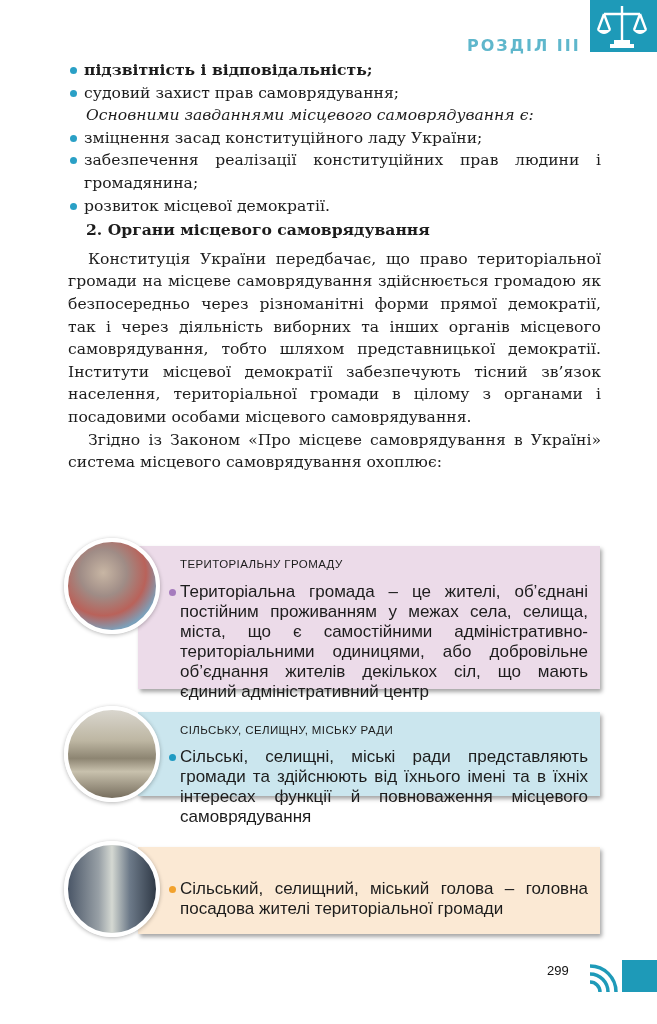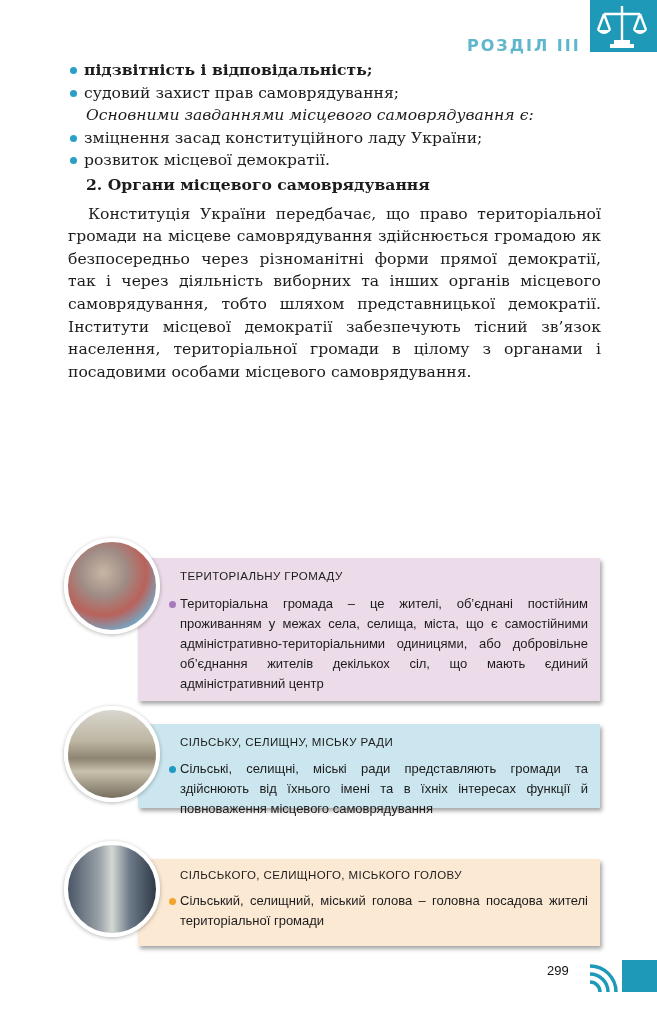--- a/index.html
+++ b/index.html
@@ -20,24 +20,24 @@
   .bullet::before {
     content: ""; position: absolute; left: 2px; top: 8px; width: 7px; height: 7px; border-radius: 50%; background: #2aa0c6;
   }
   .bold { font-weight: bold; }
   .italic { font-style: italic; padding-left: 18px; }
   .justify { text-align: justify; }
   .section-title { font-weight: bold; margin-top: 2px; padding-left: 18px; }
   .para { text-indent: 20px; text-align: justify; }
   .box {
     position: absolute; left: 138px; width: 462px; box-shadow: 2px 3px 4px rgba(0,0,0,0.35);
-    font-family: "Liberation Sans", "DejaVu Sans", sans-serif; color: #1c1c1c; margin-top: 12px;
+    font-family: "Liberation Sans", "DejaVu Sans", sans-serif; color: #1c1c1c;
   }
   .box-title { position: absolute; left: 42px; font-size: 11.5px; letter-spacing: 0.4px; text-transform: uppercase; }
-  .box-text { position: absolute; left: 42px; right: 12px; font-size: 13px; line-height: 20px; text-align: justify; }
+  .box-text { position: absolute; left: 42px; right: 12px; font-size: 17px; line-height: 20px; text-align: justify; }
   .box-text::before {
     content: ""; position: absolute; left: -11px; top: 7px; width: 7px; height: 7px; border-radius: 50%;
   }
   .box1 { top: 546px; height: 143px; background: #ecdbe9; }
   .box1 .box-text::before { background: #a57bbd; }
   .box2 { top: 712px; height: 84px; background: #cbe6ee; }
   .box2 .box-text::before { background: #1f9ac2; }
   .box3 { top: 847px; height: 87px; background: #fbe9d4; }
   .box3 .box-text::before { background: #f2a22d; }
   .photo {
@@ -70,39 +70,40 @@
     <rect x="18" y="38" width="16" height="4" fill="#ffffff"></rect>
     <rect x="14" y="42" width="24" height="4" fill="#ffffff"></rect>
   </svg>
 </div>
 
 <div class="content">
   <div class="bullet bold">підзвітність і відповідальність;</div>
   <div class="bullet">судовий захист прав самоврядування;</div>
   <div class="italic">Основними завданнями місцевого самоврядування є:</div>
   <div class="bullet justify">зміцнення засад конституційного ладу України;</div>
+  <div class="bullet justify">забезпечення реалізації конституційних прав людини і громадянина;</div>
   <div class="bullet justify">розвиток місцевої демократії.</div>
   <div class="section-title">2. Органи місцевого самоврядування</div>
   <div class="para" style="margin-top:6px;">Конституція України передбачає, що право територіальної громади на місцеве самоврядування здійснюється громадою як безпосередньо через різноманітні форми прямої демократії, так і через діяльність виборних та інших органів місцевого самоврядування, тобто шляхом представницької демократії. Інститути місцевої демократії забезпечують тісний зв’язок населення, територіальної громади в цілому з органами і посадовими особами місцевого самоврядування.</div>
+  <div class="para">Згідно із Законом «Про місцеве самоврядування в Україні» система місцевого самоврядування охоплює:</div>
 </div>
 
 <div class="box box1">
   <div class="box-title" style="top:12px;">ТЕРИТОРІАЛЬНУ ГРОМАДУ</div>
   <div class="box-text" style="top:36px;">Територіальна громада – це жителі, об’єднані постійним проживанням у межах села, селища, міста, що є самостійними адміністративно-територіальними одиницями, або добровільне об’єднання жителів декількох сіл, що мають єдиний адміністративний центр</div>
 </div>
 <div class="photo photo1"></div>
 
 <div class="box box2">
   <div class="box-title" style="top:12px;">СІЛЬСЬКУ, СЕЛИЩНУ, МІСЬКУ РАДИ</div>
   <div class="box-text" style="top:35px;">Сільські, селищні, міські ради представляють громади та здійснюють від їхнього імені та в їхніх інтересах функції й повноваження місцевого самоврядування</div>
 </div>
 <div class="photo photo2"></div>
 
 <div class="box box3">
-  <div class="box-title" style="top:10px;">СІЛЬСЬКОГО, СЕЛИЩНОГО, МІСЬКОГО ГОЛОВУ</div>
   <div class="box-text" style="top:32px;">Сільський, селищний, міський голова – головна посадова жителі територіальної громади</div>
 </div>
 <div class="photo photo3"></div>
 
 <div class="page-num">299</div>
 <div class="footer-bar"></div>
 <svg class="wave" width="36" height="36" viewBox="0 0 36 36">
   <g fill="none" stroke="#1e9ab8" stroke-width="3.5">
     <path d="M2 8 A26 26 0 0 1 28 34"></path>
     <path d="M2 16 A18 18 0 0 1 20 34"></path>

